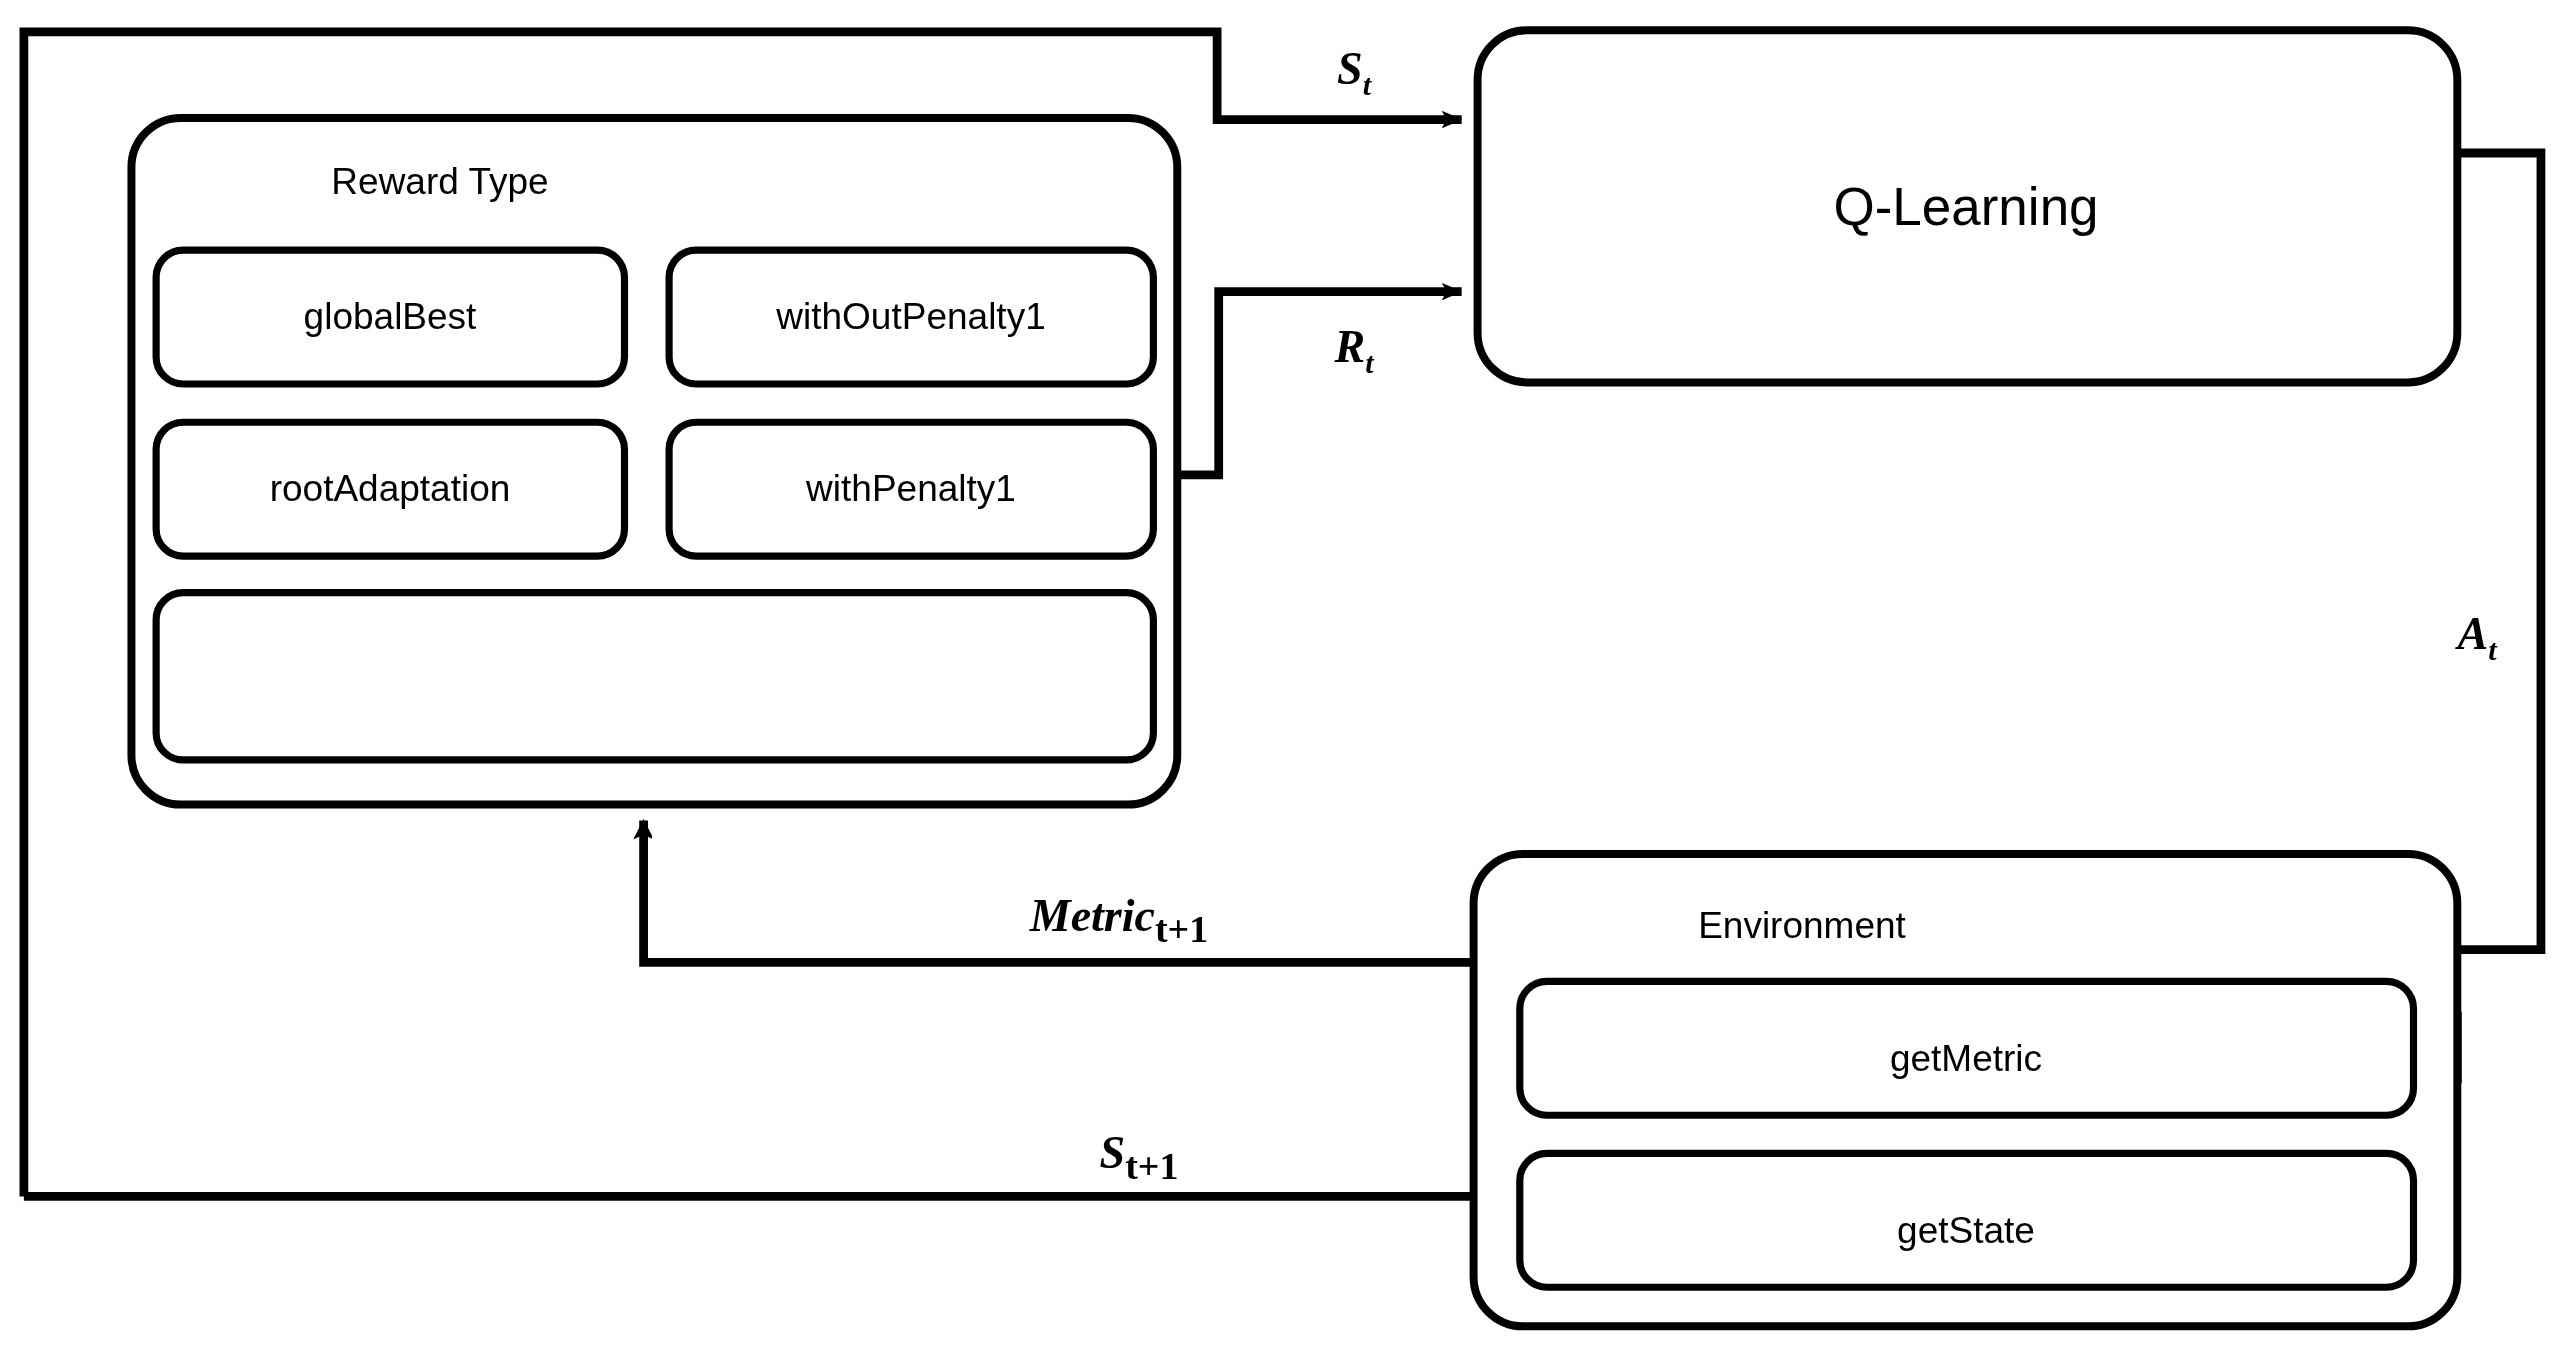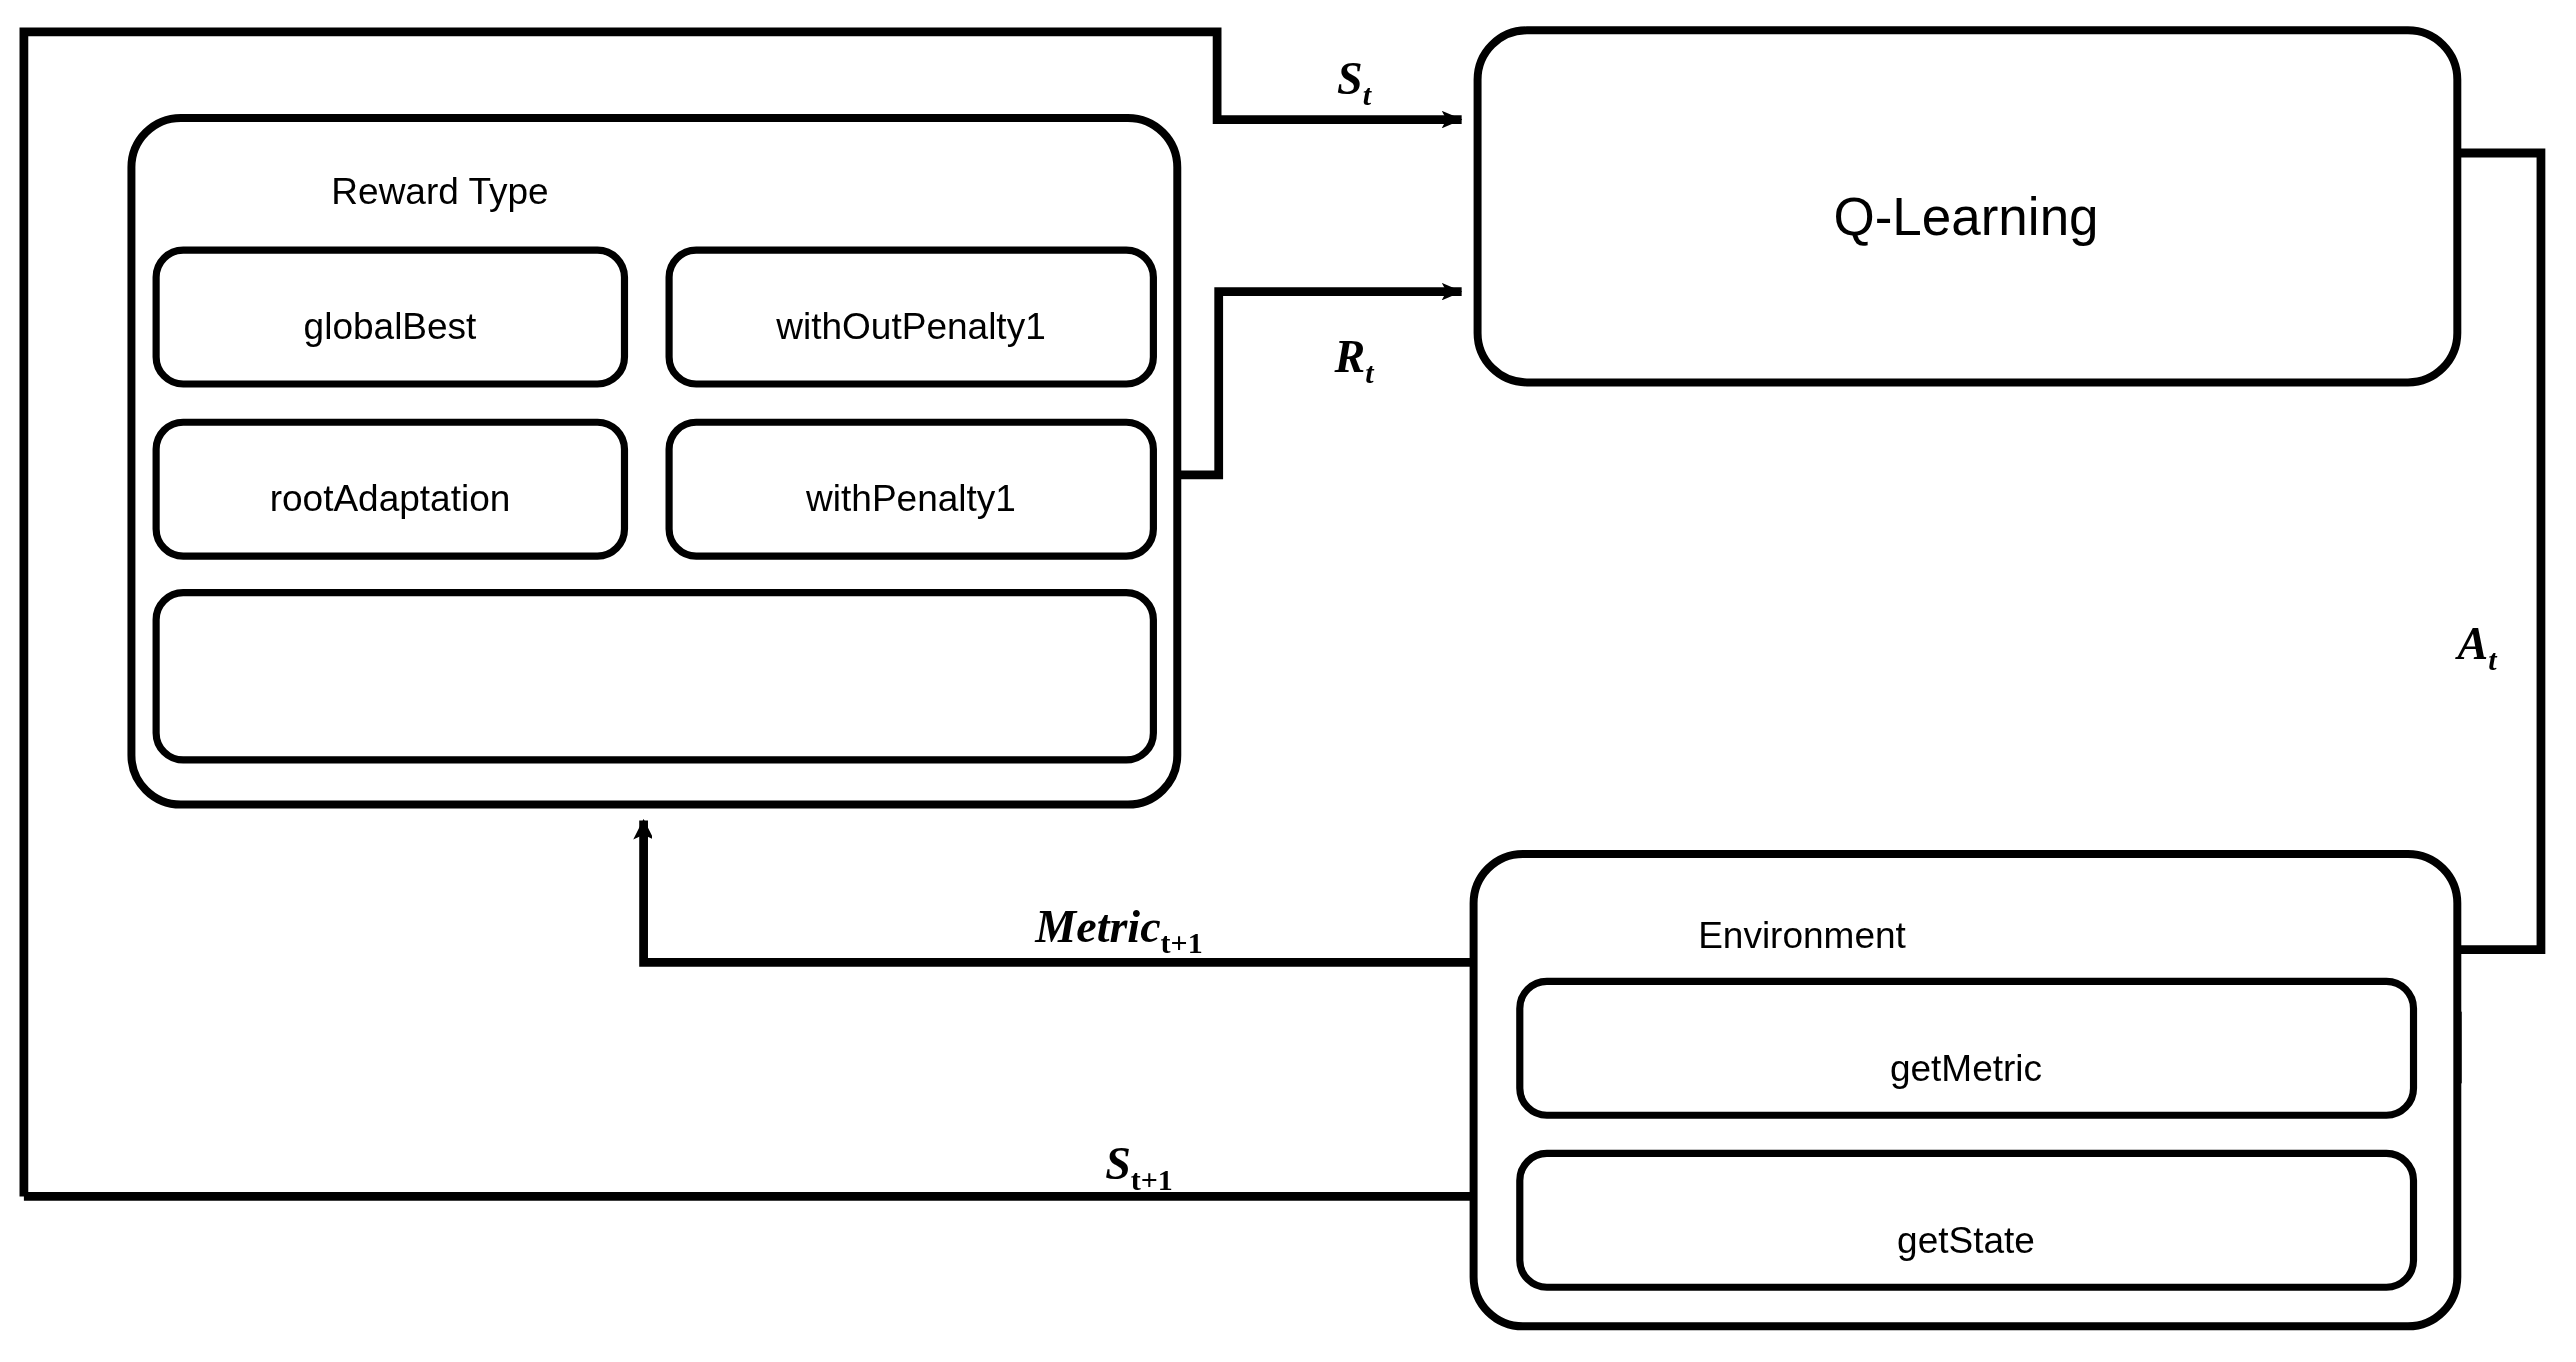--- a/index.html
+++ b/index.html
@@ -5,22 +5,22 @@
   html,body{margin:0;padding:0;background:#ffffff;}
   body{font-family:"Liberation Sans",sans-serif;}
   #stage{position:relative;width:2576px;height:1363px;background:#ffffff;overflow:hidden;}
   #diagram{position:absolute;left:0;top:0;width:2576px;height:1363px;}
   .lbl{position:absolute;color:#000;white-space:nowrap;user-select:none;}
   .box-title{font-family:"Liberation Sans",sans-serif;font-size:37px;}
   .node-label{font-family:"Liberation Sans",sans-serif;font-size:37px;}
   .big-label{font-family:"Liberation Sans",sans-serif;font-size:53px;}
   .math{font-family:"Liberation Serif",serif;font-style:italic;font-size:46px;font-weight:600;}
   .math .sub{font-size:30px;vertical-align:sub;font-style:italic;}
-  .math .subn{font-size:30px;vertical-align:sub;font-style:normal;}
-  .ctr{transform:translate(-50%,-50%);margin-top:10px;}
+  .math .subn{font-size:38px;vertical-align:sub;font-style:normal;}
+  .ctr{transform:translate(-50%,-50%);}
 </style>
 </head>
 <body>
 
 <div id="stage">
 
   <svg id="diagram" viewBox="0 0 3234 1711" xmlns="http://www.w3.org/2000/svg">
     <defs>
       <marker id="arrowR" markerWidth="26" markerHeight="22" refX="25" refY="11" orient="auto" markerUnits="userSpaceOnUse">
         <path d="M0,0 L26,11 L0,22 L6,11 Z" fill="#000"></path>

